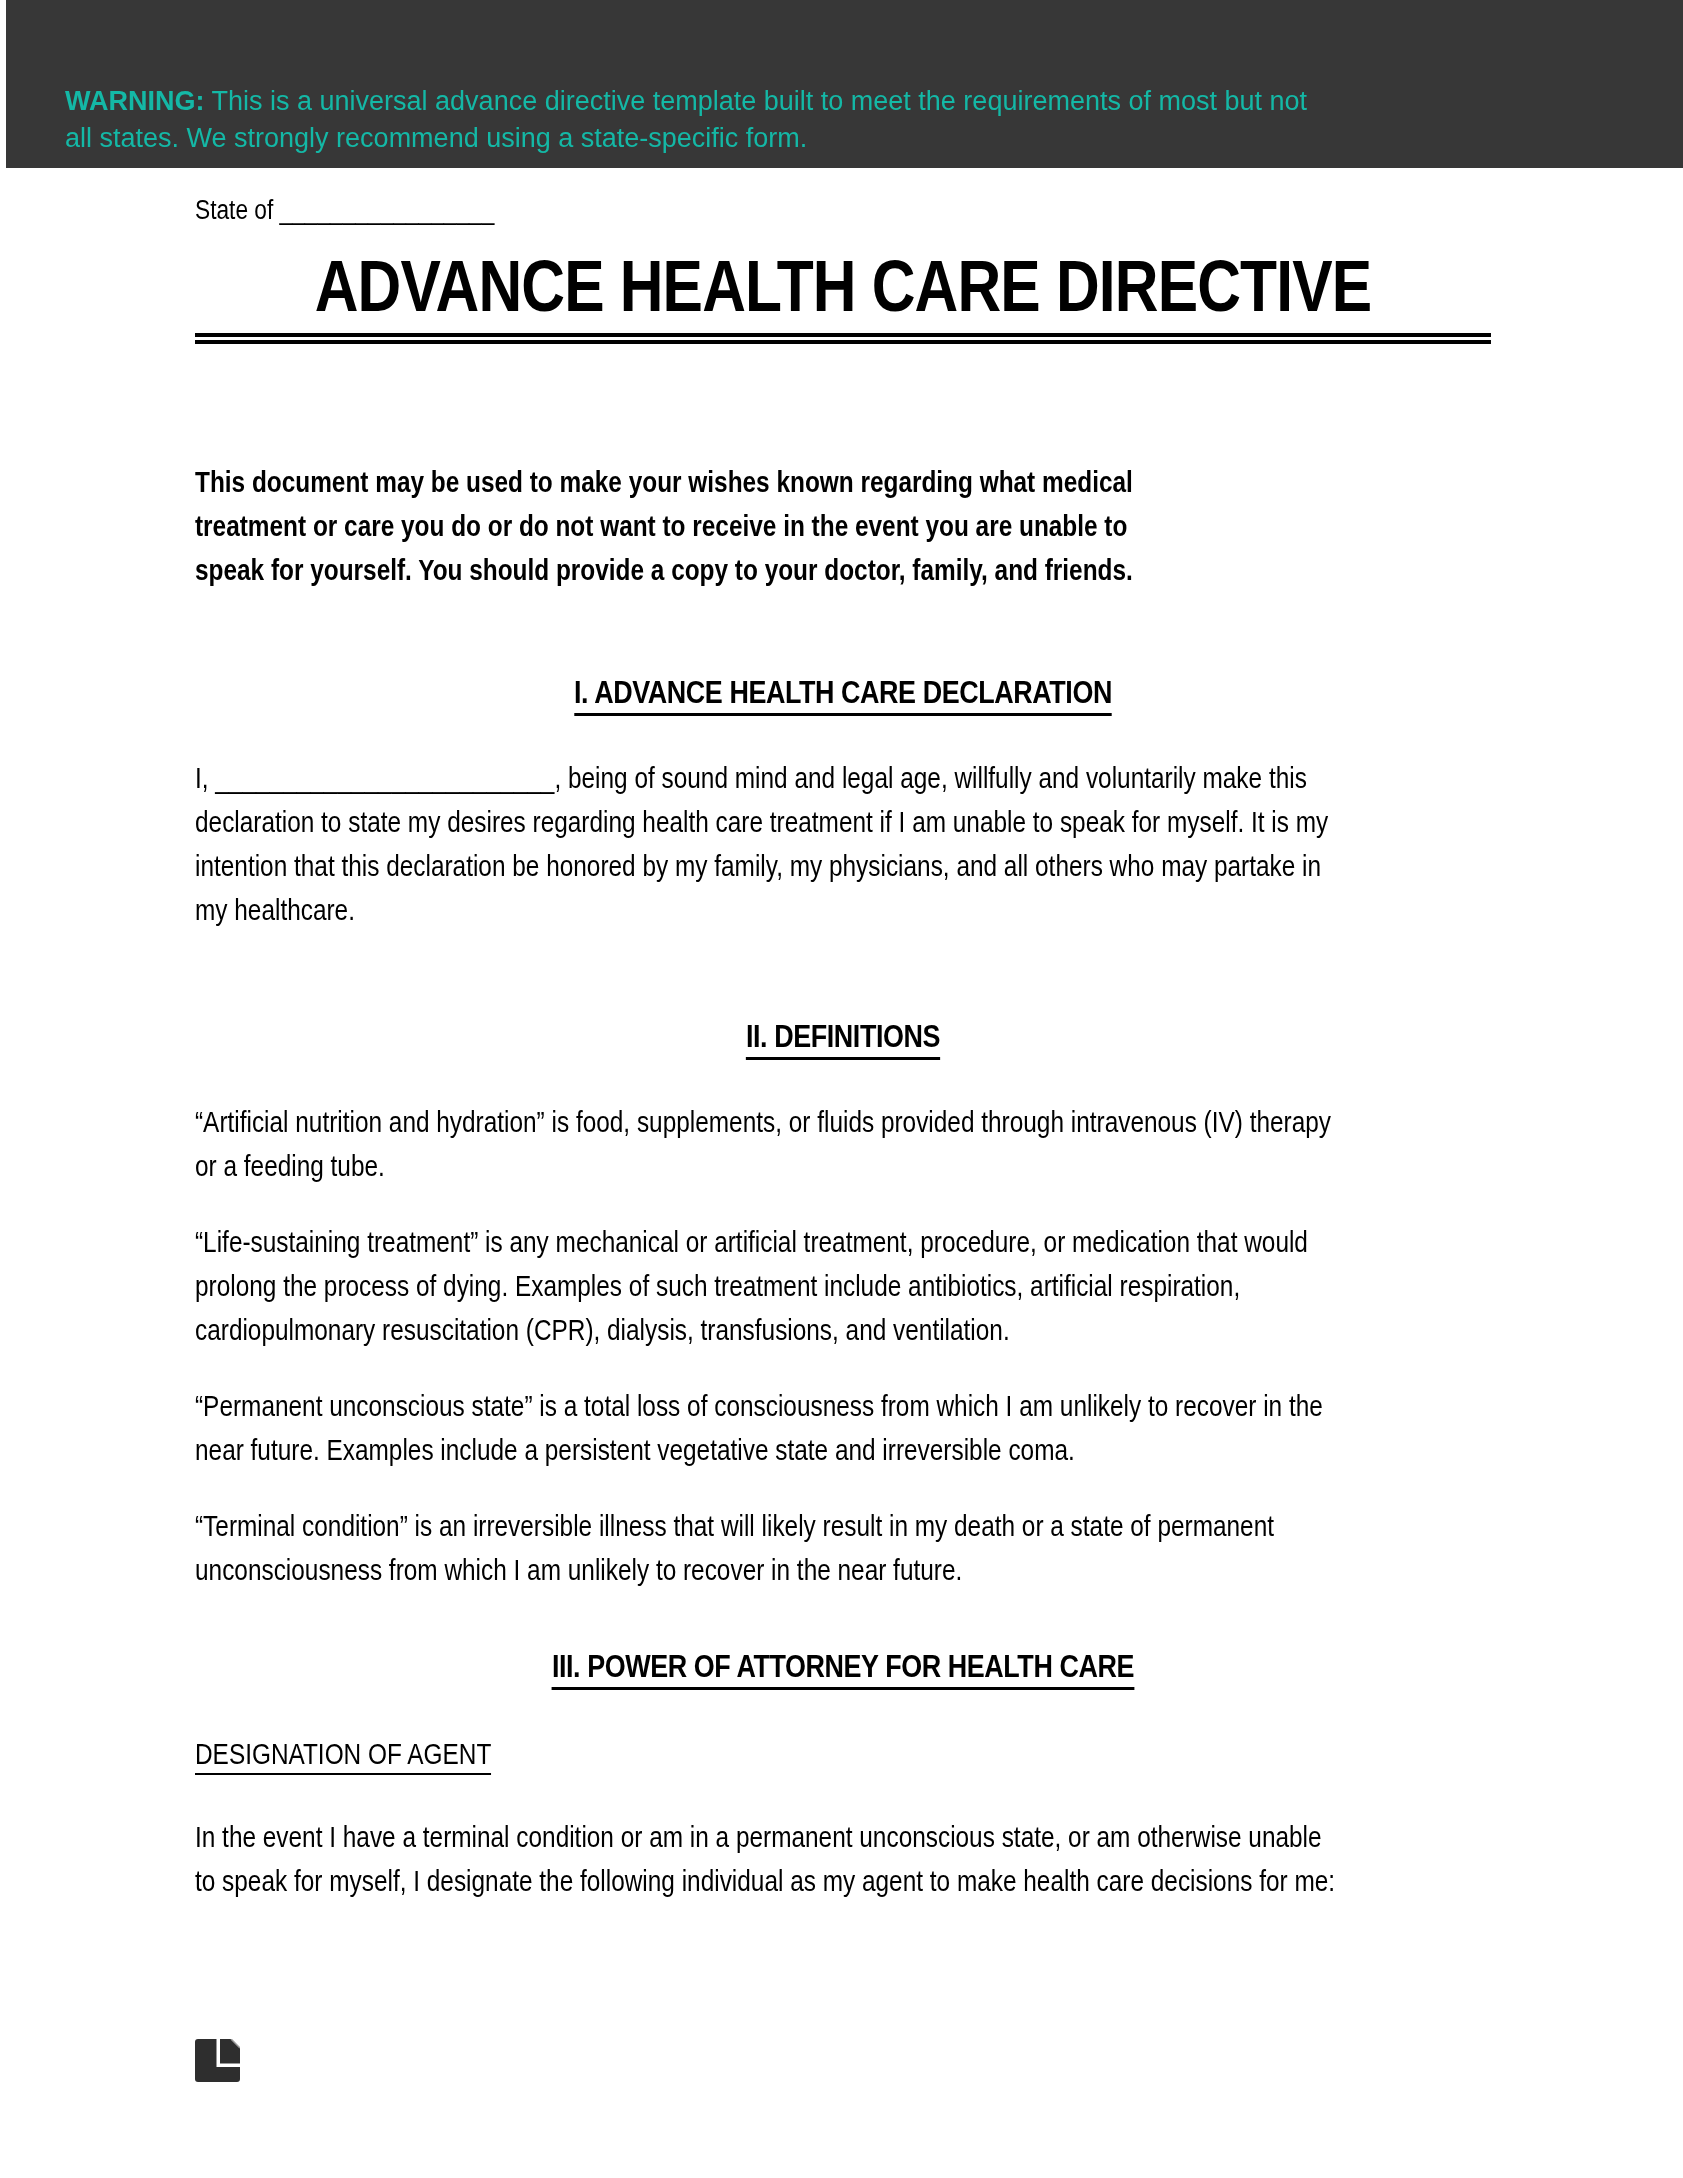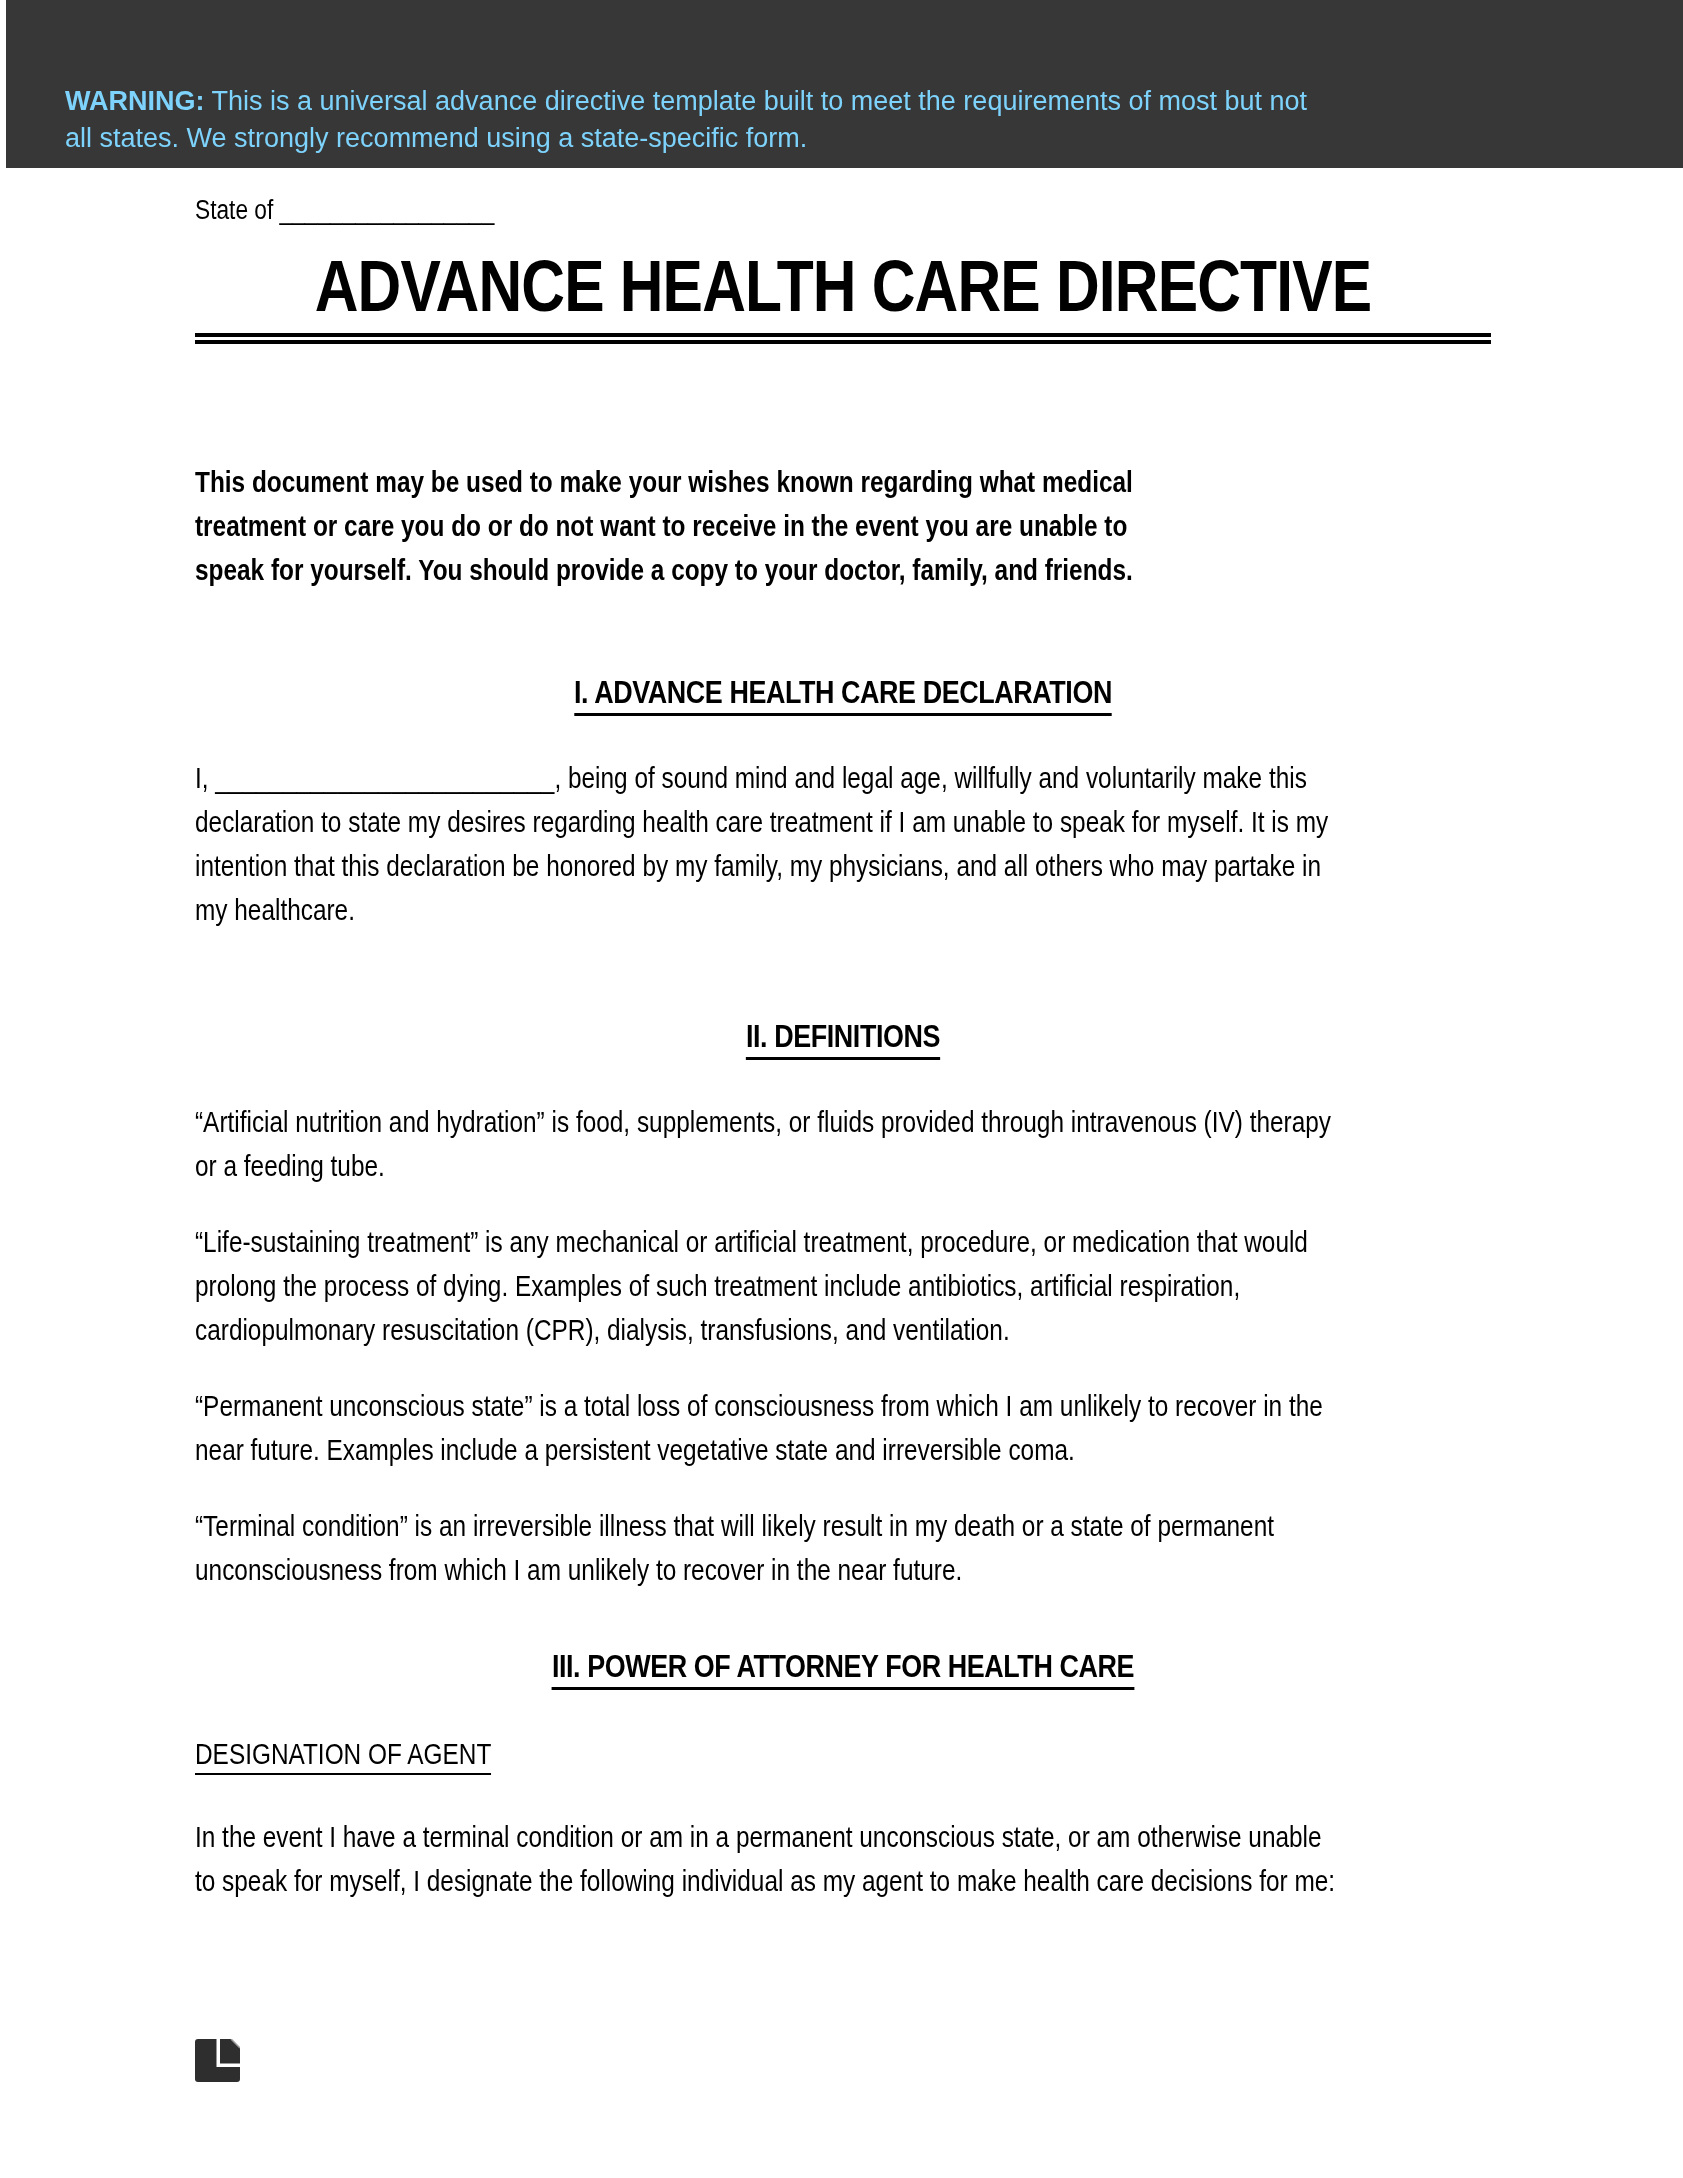--- a/index.html
+++ b/index.html
@@ -11,21 +11,21 @@
     color:#000;
     overflow:hidden;
   }
   
   .banner{
     position:absolute;top:0;left:6px;right:0;
     height:168px;
     background:#373737;
     box-sizing:border-box;
     padding:46px 59px 0 59px;
-    color:#7dd3fc;
+    color:#14b8a6;
     font-size:27px;
     line-height:37px;
     white-space:pre-line;
   }
   .banner b{font-weight:bold;}
   
   .content{
     position:absolute;
     left:195px;top:168px;
     width:1541px;

